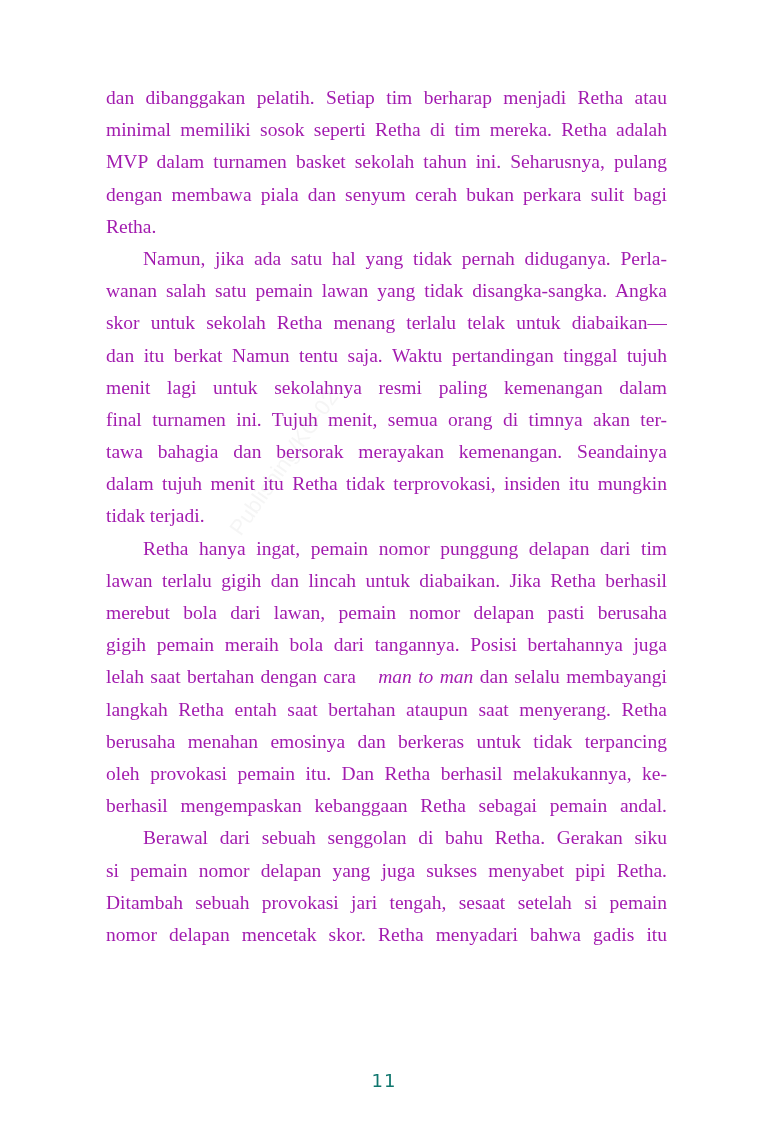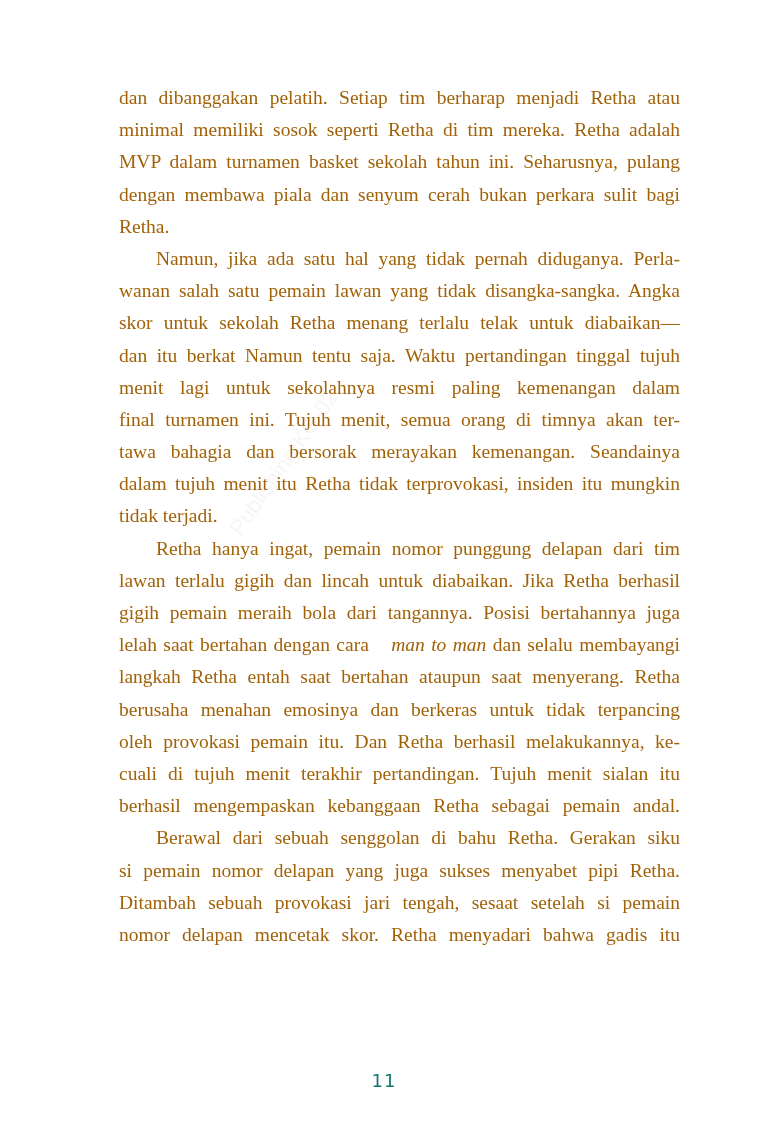--- a/index.html
+++ b/index.html
@@ -15,26 +15,26 @@
   }
   .page {
     position: absolute;
     left: 0; top: 0;
     width: 768px;
     height: 1122px;
     background: #ffffff;
   }
   .text-block {
     position: absolute;
-    left: 119px;
+    left: 106px;
     top: 82px;
     width: 561px;
     font-family: "Liberation Serif", "DejaVu Serif", serif;
     font-size: 19.5px;
-    color: #a16207;
+    color: #a21caf;
   }
   .line {
     height: 32.2px;
     line-height: 32.2px;
     white-space: nowrap;
     text-align: justify;
     text-align-last: justify;
     overflow: hidden;
   }
   .line.last {
@@ -96,26 +96,26 @@
       <div class="line">menit lagi untuk sekolahnya resmi paling kemenangan dalam</div>
       <div class="line">final turnamen ini. Tujuh menit, semua orang di timnya akan ter-</div>
       <div class="line">tawa bahagia dan bersorak merayakan kemenangan. Seandainya</div>
       <div class="line">dalam tujuh menit itu Retha tidak terprovokasi, insiden itu mungkin</div>
       <div class="line last">tidak terjadi.</div>
     </div>
 
     <div>
       <div class="line indent">Retha hanya ingat, pemain nomor punggung delapan dari tim</div>
       <div class="line">lawan terlalu gigih dan lincah untuk diabaikan. Jika Retha berhasil</div>
+      <div class="line">merebut bola dari lawan, pemain nomor delapan pasti berusaha</div>
       <div class="line">gigih pemain meraih bola dari tangannya. Posisi bertahannya juga</div>
       <div class="line"><span>lelah saat bertahan dengan cara </span><em>man to man</em><span> dan selalu membayangi</span></div>
       <div class="line">langkah Retha entah saat bertahan ataupun saat menyerang. Retha</div>
       <div class="line">berusaha menahan emosinya dan berkeras untuk tidak terpancing</div>
       <div class="line">oleh provokasi pemain itu.  Dan Retha berhasil melakukannya, ke-</div>
-      <div class="line">cuali di tujuh menit terakhir pertandingan. Tujuh menit sialan itu</div>
       <div class="line">berhasil mengempaskan kebanggaan Retha sebagai pemain andal.</div>
     </div>
 
     <div>
       <div class="line indent">Berawal dari sebuah senggolan di bahu Retha. Gerakan siku</div>
       <div class="line">si pemain nomor delapan yang juga sukses menyabet pipi Retha.</div>
       <div class="line">Ditambah sebuah provokasi jari tengah, sesaat setelah si pemain</div>
       <div class="line">nomor delapan mencetak skor. Retha menyadari bahwa gadis itu</div>
     </div>
 

